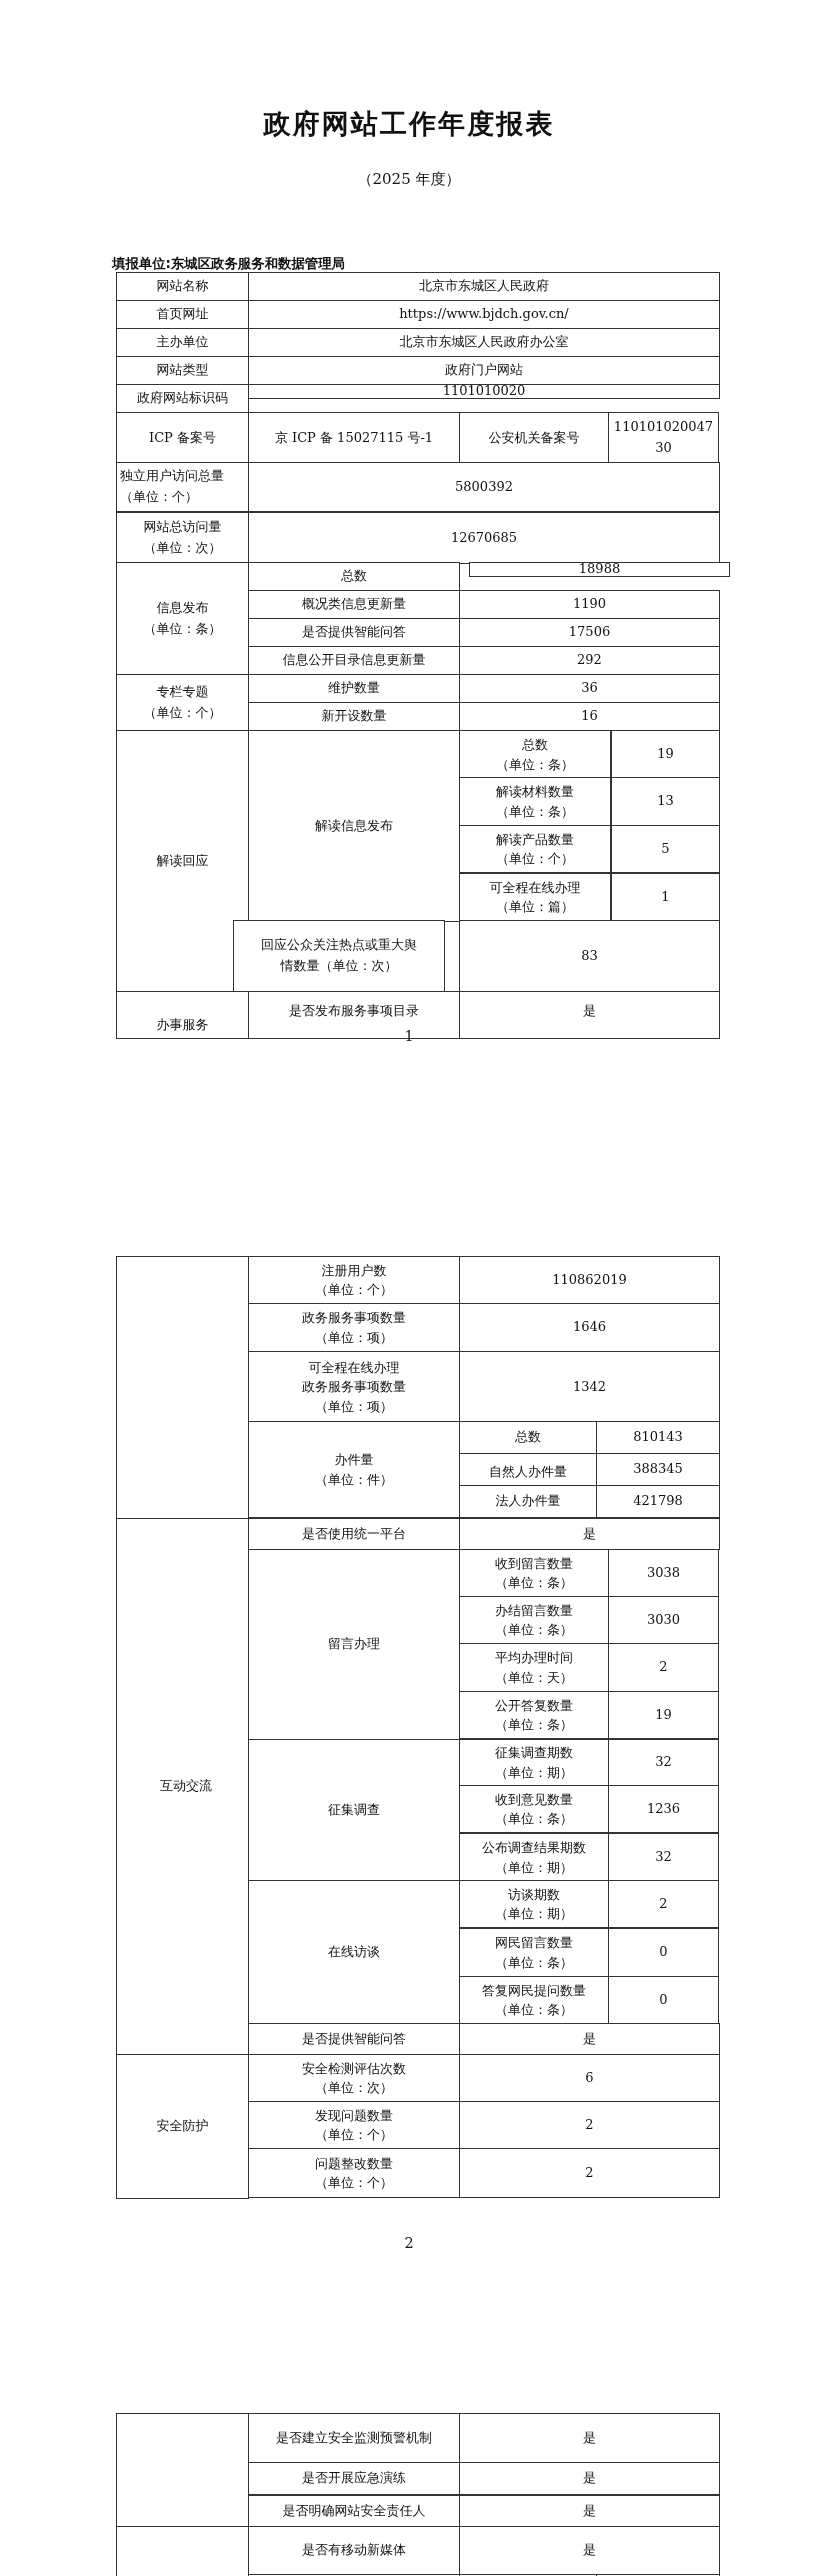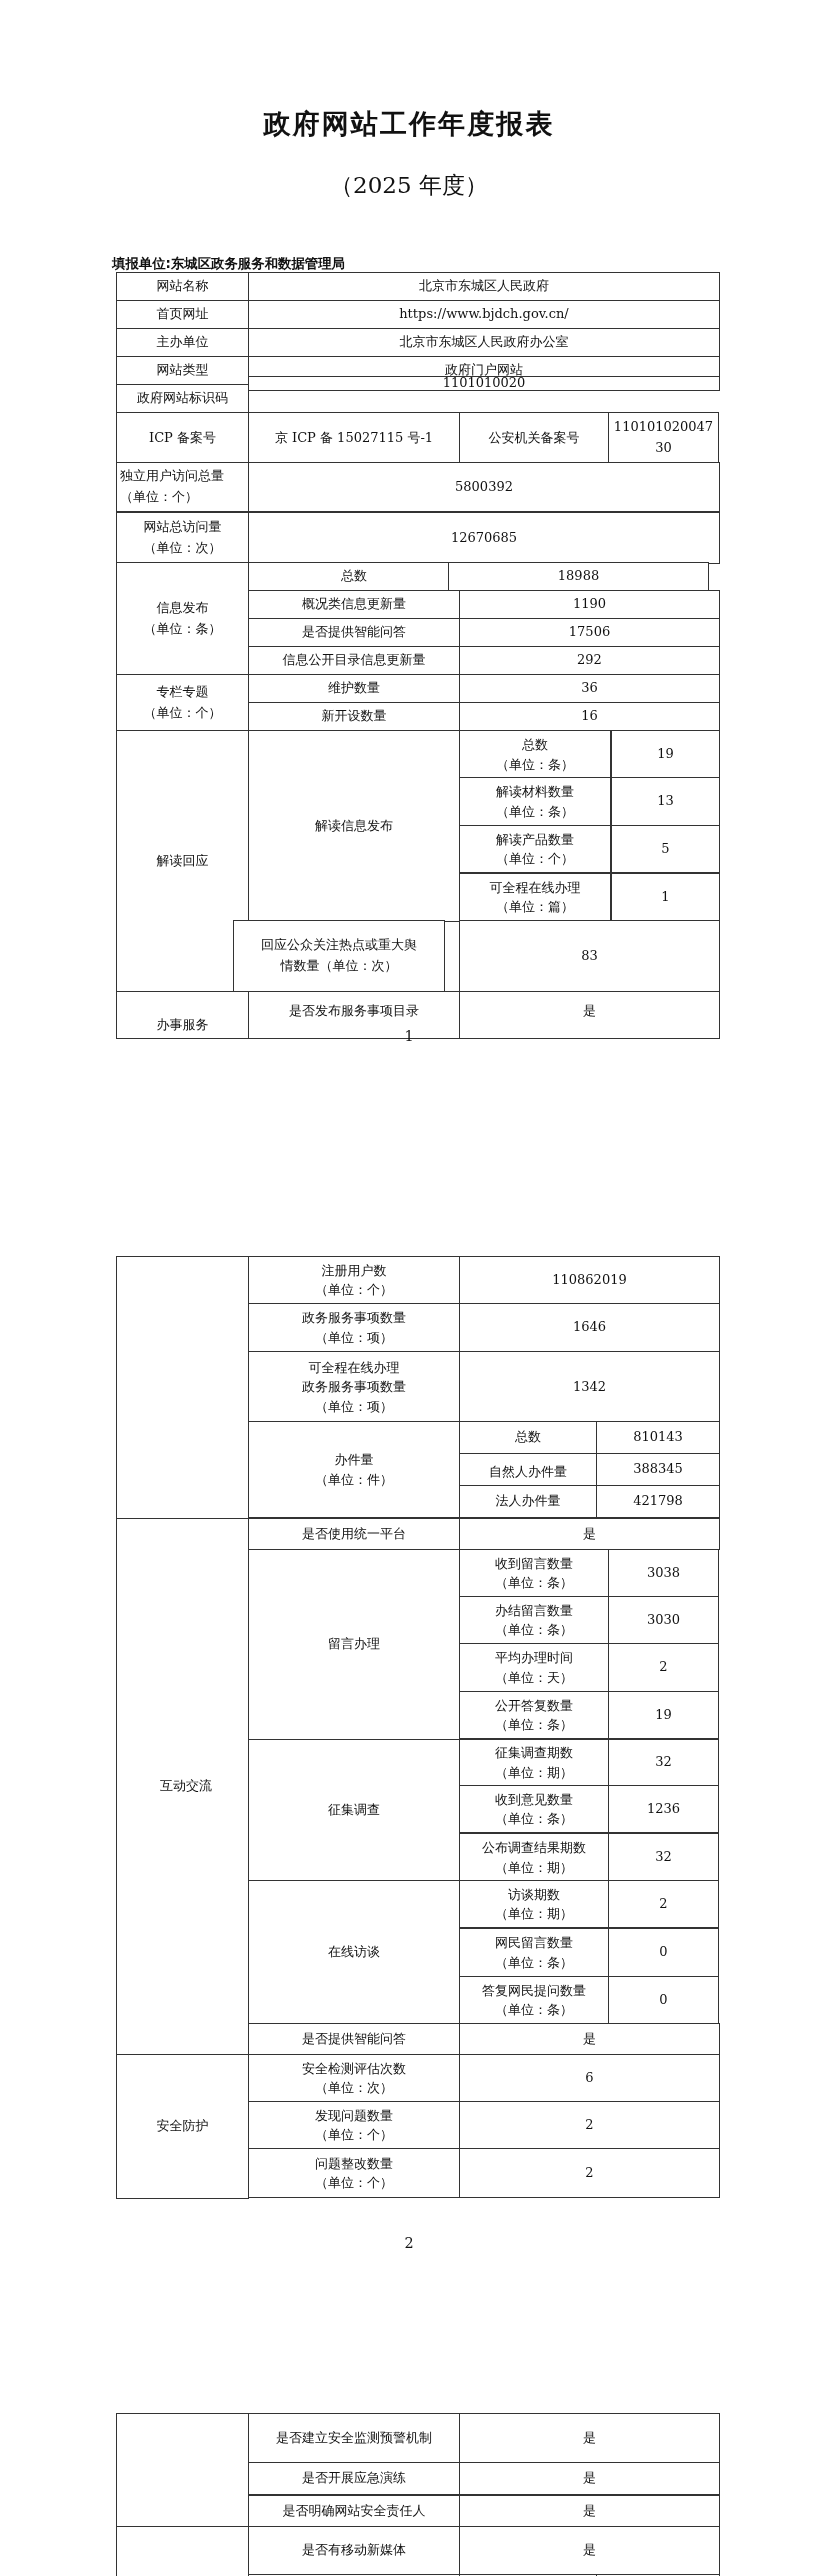--- a/index.html
+++ b/index.html
@@ -1,19 +1,19 @@
 <!DOCTYPE html>
 <html style="font-size:8.2px"><head>
 <meta charset="utf-8">
 <style>
   html, body { margin:0; padding:0; background:#ffffff; }
   body { width:818px; height:3468px; position:relative; font-family:"DejaVu Serif","Liberation Serif",serif; color:#111; overflow:hidden; }
   .abs { position:absolute;text-align:center; }
   .title { left:0; width:818px; top:106px; text-align:center; font-size:27px; font-weight:bold; letter-spacing:2.1px; font-family:"DejaVu Sans","Liberation Sans",sans-serif; }
-  .subtitle { left:0; width:818px; top:170px; text-align:center; font-size:23px; }
+  .subtitle { left:0; width:818px; top:170px; text-align:center; font-size:15px; }
   .filler { left:112px; top:255px; font-size:13.4px; font-weight:bold; font-family:"DejaVu Sans","Liberation Sans",sans-serif; }
   .pagenum { left:0; width:818px; text-align:center; font-size:14.4px; }
   .cell { position:absolute; box-sizing:border-box; border:1px solid #333; display:flex; align-items:center; justify-content:center; text-align:center; font-size:13px; line-height:1.6; padding:1px 3.1px; background:#fff; }
   .cell span { display:block; }
 </style>
 </head>
 <body>
 
 <div class="abs title">政府网站工作年度报表</div>
 <div class="abs subtitle">（2025 年度）</div>
@@ -39,21 +39,21 @@
   </div>
 <div class="cell" style="left:116px;top:356px;width:133px;height:29px">
     <span>网站类型</span>
   </div>
 <div class="cell" style="left:248px;top:356px;width:472px;height:29px">
     <span>政府门户网站</span>
   </div>
 <div class="cell" style="left:116px;top:384px;width:133px;height:29px">
     <span>政府网站标识码</span>
   </div>
-<div class="cell" style="left:248px;top:376px;width:472px;height:15px">
+<div class="cell" style="left:248px;top:384px;width:472px;height:15px">
     <span>1101010020</span>
   </div>
 <div class="cell" style="left:116px;top:412px;width:133px;height:52px">
     <span>ICP 备案号</span>
   </div>
 <div class="cell" style="left:248px;top:412px;width:212px;height:52px">
     <span>京 ICP 备 15027115 号-1</span>
   </div>
 <div class="cell" style="left:459px;top:412px;width:150px;height:52px">
     <span>公安机关备案号</span>
@@ -75,21 +75,21 @@
     <span>12670685</span>
   </div>
 
 <div class="cell" style="left:116px;top:562px;width:133px;height:113px;flex-direction:column">
     <span>信息发布</span>
     <span>（单位：条）</span>
   </div>
 <div class="cell" style="left:248px;top:562px;width:212px;height:29px">
     <span>总数</span>
   </div>
-<div class="cell" style="left:448px;top:562px;width:261px;height:29px">
+<div class="cell" style="left:469px;top:562px;width:261px;height:15px">
     <span>18988</span>
   </div>
 <div class="cell" style="left:248px;top:590px;width:212px;height:29px">
     <span>概况类信息更新量</span>
   </div>
 <div class="cell" style="left:459px;top:590px;width:261px;height:29px">
     <span>1190</span>
   </div>
 <div class="cell" style="left:248px;top:618px;width:212px;height:29px">
     <span>是否提供智能问答</span>

